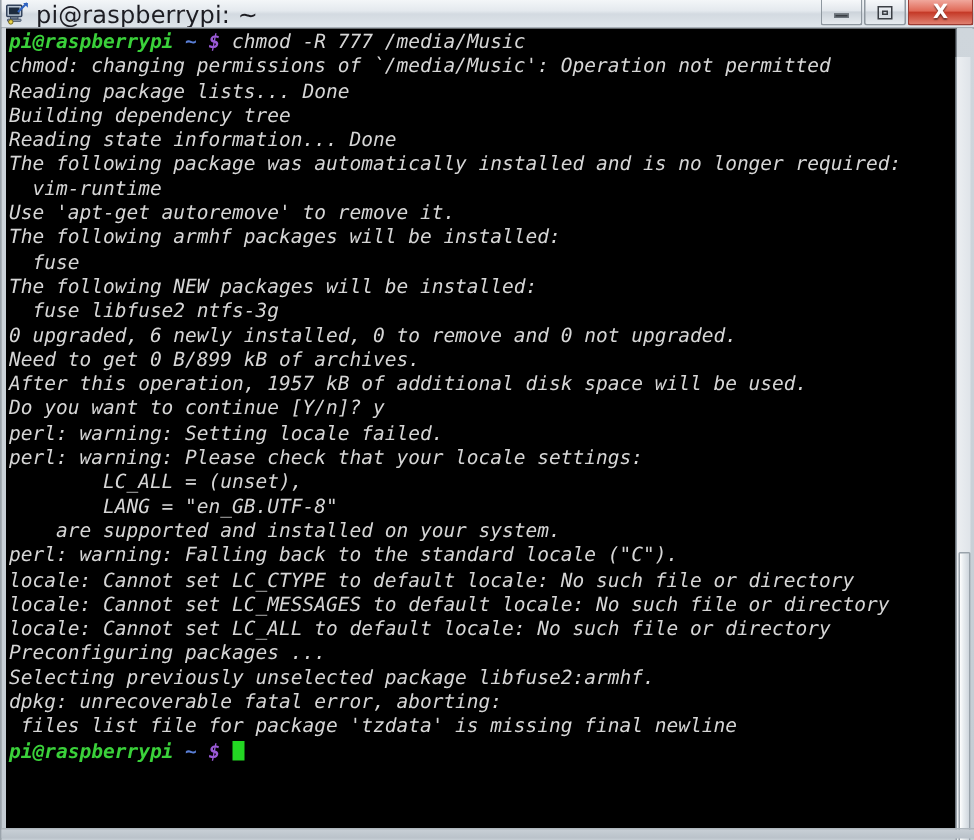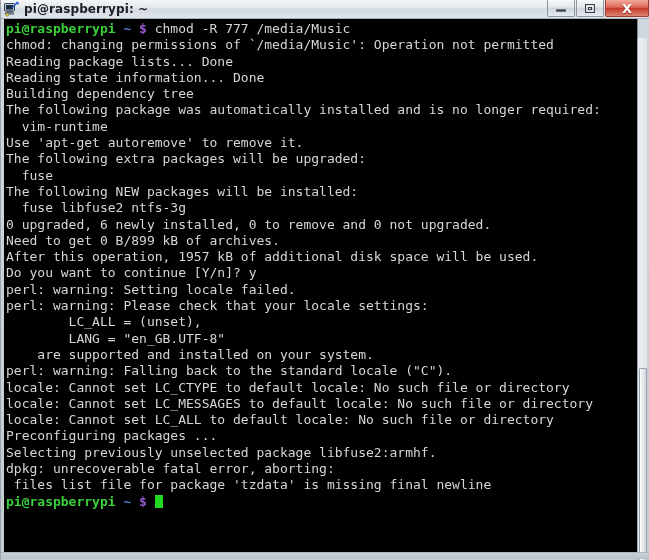--- a/index.html
+++ b/index.html
@@ -43,26 +43,25 @@
   .title-icon {
     width: 16px;
     height: 16px;
     margin-left: 3px;
     margin-right: 4px;
     flex: 0 0 auto;
     position: relative;
   }
   .title-text {
     font-family: "DejaVu Sans", "Liberation Sans", sans-serif;
-    font-size: 12px;
+    font-size: 16px;
     color: #1c1c22;
     white-space: nowrap;
     letter-spacing: 0.1px;
     line-height: 19px;
-    font-weight: bold;
   }
 
   .winbtns {
     position: absolute;
     right: 1px;
     top: 0px;
     display: flex;
     align-items: flex-start;
     height: 19px;
   }
@@ -120,20 +119,21 @@
   
   .term-wrap {
     position: absolute;
     left: 0;
     top: 19px;
     width: 649px;
     height: 541px;
     box-sizing: border-box;
     padding: 3px 3px 6px 3px;
     background: linear-gradient(to bottom, #cfd6dc 0%, #c4ccd3 100%);
+    font-style: italic;
   }
   .term {
     position: absolute;
     left: 3px;
     top: 0px;
     width: 633px;
     height: 533px;
     background: #000000;
     overflow: hidden;
     border-right: 1px solid #7e868d;
@@ -228,26 +228,26 @@
       </span>
     </span>
   </div>
 
   <div class="term-wrap">
     <div class="term">
       <div class="term-inner" id="term-lines">
           <div class="line"><span class="c-user">pi@raspberrypi</span><span class="c-out"> </span><span class="c-path">~</span><span class="c-out"> </span><span class="c-dollar">$</span><span class="c-out"> chmod -R 777 /media/Music</span></div>
           <div class="line"><span class="c-out">chmod: changing permissions of `/media/Music': Operation not permitted</span></div>
           <div class="line"><span class="c-out">Reading package lists... Done</span></div>
+          <div class="line"><span class="c-out">Building dependency tree</span></div>
           <div class="line"><span class="c-out">Reading state information... Done</span></div>
-          <div class="line"><span class="c-out">Building dependency tree</span></div>
           <div class="line"><span class="c-out">The following package was automatically installed and is no longer required:</span></div>
           <div class="line"><span class="c-out">  vim-runtime</span></div>
           <div class="line"><span class="c-out">Use 'apt-get autoremove' to remove it.</span></div>
-          <div class="line"><span class="c-out">The following extra packages will be upgraded:</span></div>
+          <div class="line"><span class="c-out">The following armhf packages will be installed:</span></div>
           <div class="line"><span class="c-out">  fuse</span></div>
           <div class="line"><span class="c-out">The following NEW packages will be installed:</span></div>
           <div class="line"><span class="c-out">  fuse libfuse2 ntfs-3g</span></div>
           <div class="line"><span class="c-out">0 upgraded, 6 newly installed, 0 to remove and 0 not upgraded.</span></div>
           <div class="line"><span class="c-out">Need to get 0 B/899 kB of archives.</span></div>
           <div class="line"><span class="c-out">After this operation, 1957 kB of additional disk space will be used.</span></div>
           <div class="line"><span class="c-out">Do you want to continue [Y/n]? y</span></div>
           <div class="line"><span class="c-out">perl: warning: Setting locale failed.</span></div>
           <div class="line"><span class="c-out">perl: warning: Please check that your locale settings:</span></div>
           <div class="line"><span class="c-out">        LC_ALL = (unset),</span></div>

